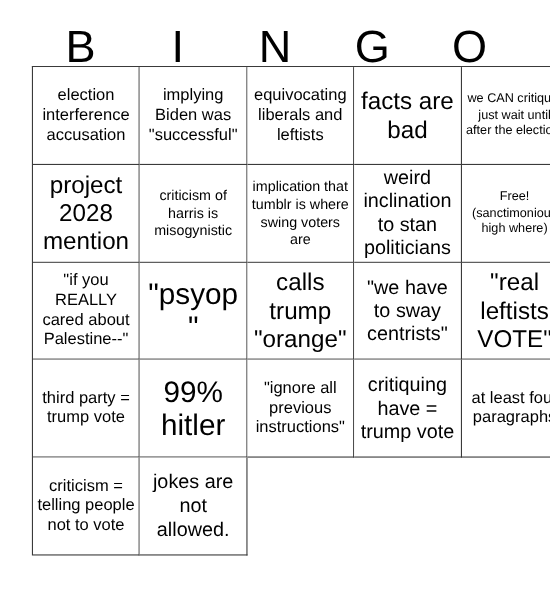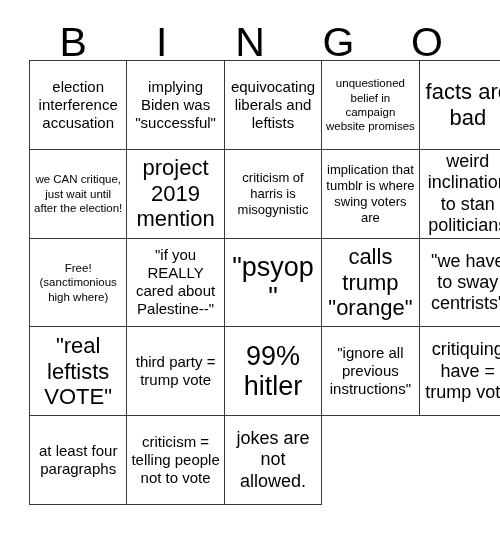--- a/index.html
+++ b/index.html
@@ -104,32 +104,29 @@
 
     <div class="cell fs-md">
         <span class="cell-text">election interference accusation</span>
       </div>
     <div class="cell fs-md">
         <span class="cell-text">implying Biden was "successful"</span>
       </div>
     <div class="cell fs-md">
         <span class="cell-text">equivocating liberals and leftists</span>
       </div>
-    <div class="cell fs-xs">
-        <span class="cell-text">unquestioned belief in campaign website promises</span>
-      </div>
 
     <div class="cell fs-xl">
         <span class="cell-text">facts are bad</span>
       </div>
     <div class="cell fs-xs">
         <span class="cell-text">we CAN critique, just wait until after the election!</span>
       </div>
     <div class="cell fs-xl">
-        <span class="cell-text">project 2019 mention</span>
+        <span class="cell-text">project 2028 mention</span>
       </div>
     <div class="cell fs-sm">
         <span class="cell-text">criticism of harris is misogynistic</span>
       </div>
 
     <div class="cell fs-sm">
         <span class="cell-text">implication that tumblr is where swing voters are</span>
       </div>
     <div class="cell fs-lg">
         <span class="cell-text">weird inclination to stan politicians</span>

